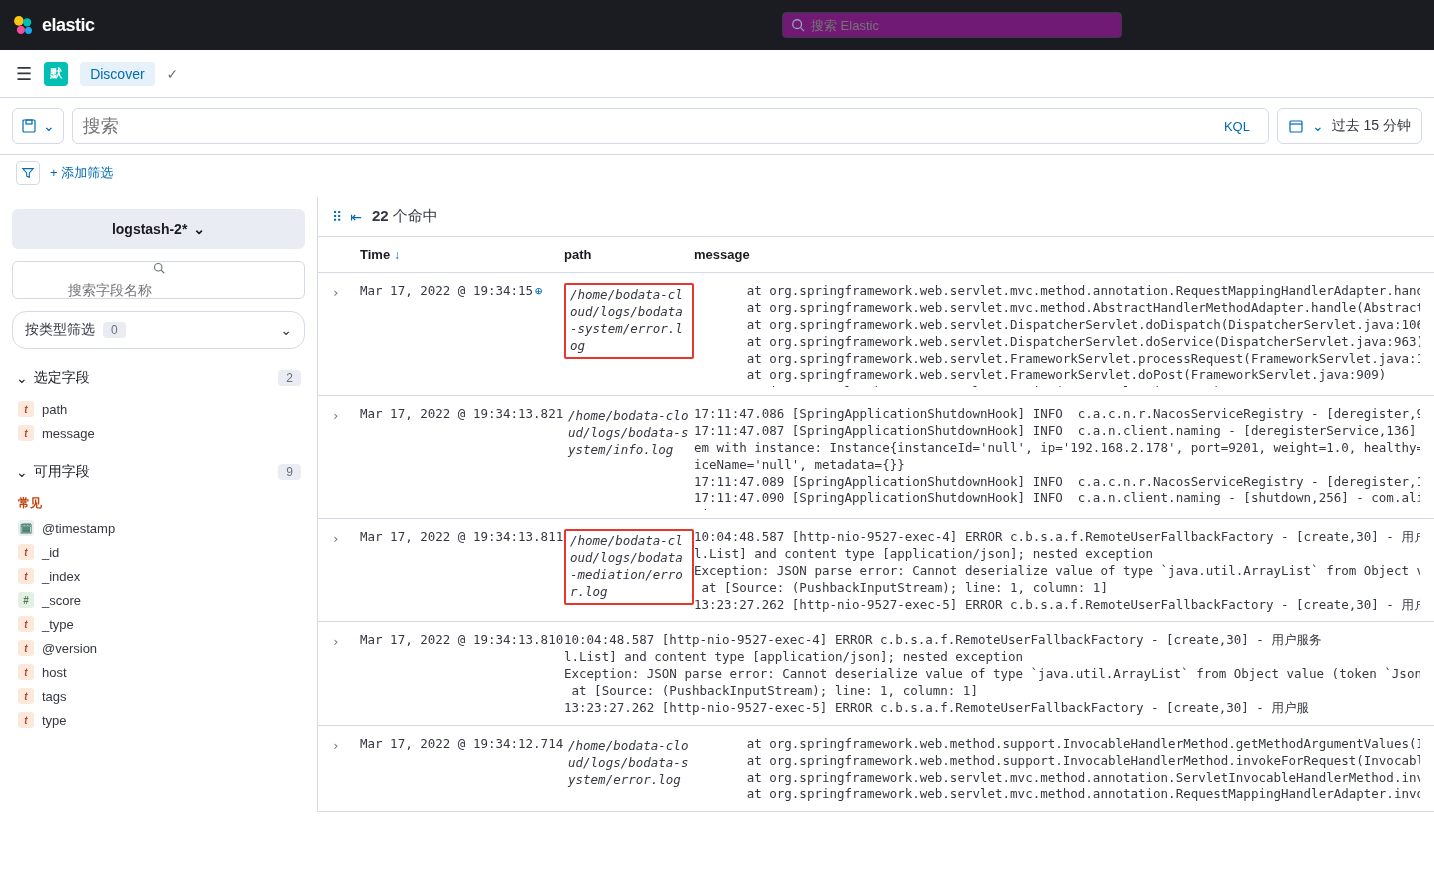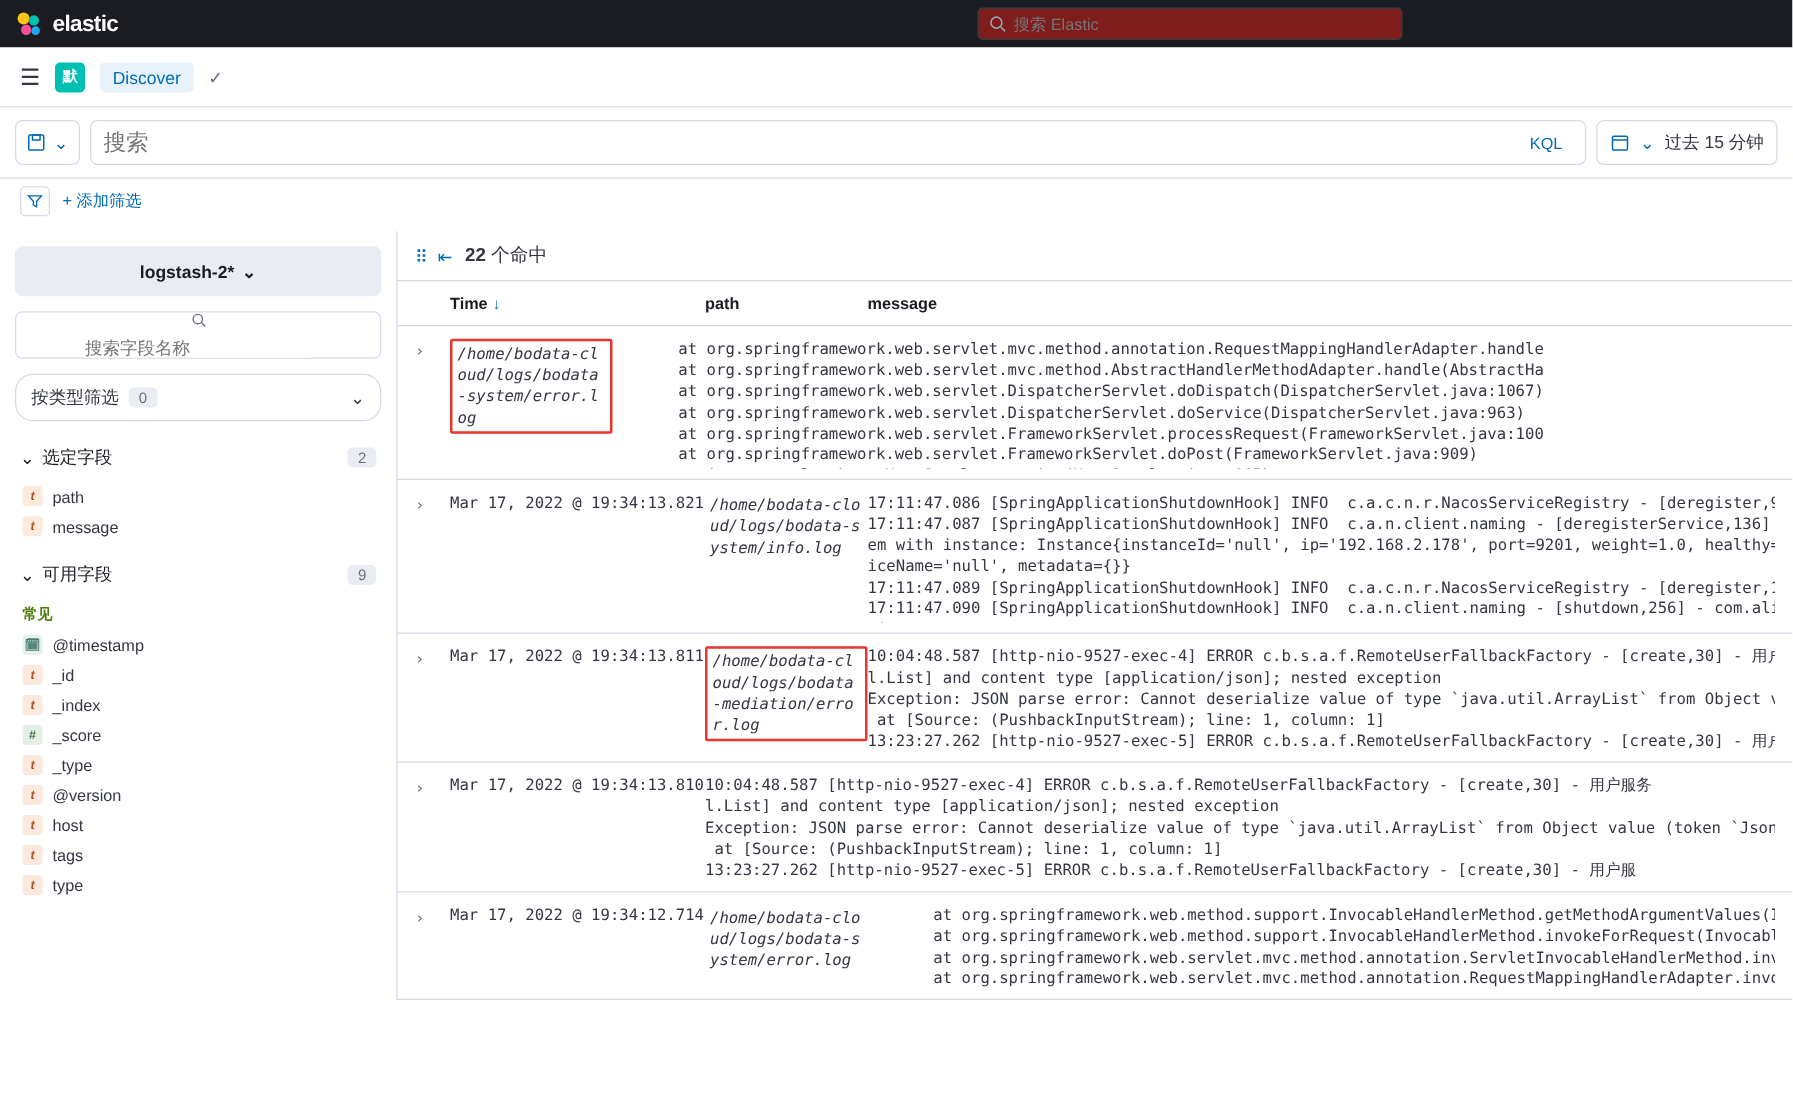--- a/index.html
+++ b/index.html
@@ -1,21 +1,21 @@
 <!DOCTYPE html>
 <html><head>
 <meta charset="utf-8">
 <style>
 * { box-sizing: border-box; margin: 0; padding: 0; }
 body { font-family: -apple-system, BlinkMacSystemFont, "Segoe UI", Helvetica, Arial, sans-serif; font-size: 14px; color: #343741; background: #fff; overflow-x: hidden; }
-.topbar { background: #1a1c21; height: 38px; display: flex; align-items: center; padding: 0 12px; }
+.topbar { background: #1a1c21; height: 50px; display: flex; align-items: center; padding: 0 12px; }
 .logo-wrap { display: flex; align-items: center; gap: 8px; }
 .logo-svg { width: 22px; height: 22px; }
 .logo-text { color: #fff; font-size: 18px; font-weight: 600; letter-spacing: -0.5px; }
-.top-search { margin-left: auto; margin-right: 300px; background: #7f1d1d; border: 1px solid #3a3c43; border-radius: 4px; height: 26px; width: 340px; display: flex; align-items: center; padding: 0 8px; gap: 6px; }
+.top-search { margin-left: auto; margin-right: 300px; background: #701a75; border: 1px solid #3a3c43; border-radius: 4px; height: 26px; width: 340px; display: flex; align-items: center; padding: 0 8px; gap: 6px; }
 .top-search .icon { color: #98a2b3; }
 .top-search input { background: transparent; border: none; color: #98a2b3; font-size: 13px; outline: none; flex: 1; }
 .appbar { background: #fff; border-bottom: 1px solid #d3dae6; height: 48px; display: flex; align-items: center; padding: 0 16px; gap: 12px; }
 .hamburger { font-size: 18px; cursor: pointer; }
 .badge-d { background: #00bfb3; color: #fff; width: 24px; height: 24px; border-radius: 4px; display: flex; align-items: center; justify-content: center; font-size: 12px; font-weight: 700; }
 .discover-tag { background: #e6f1fa; color: #006bb4; padding: 4px 10px; border-radius: 4px; font-size: 14px; }
 .check { color: #69707d; font-size: 14px; }
 .querybar { display: flex; align-items: center; padding: 10px 12px; gap: 8px; border-bottom: 1px solid #d3dae6; }
 .qb-left { border: 1px solid #d3dae6; border-radius: 6px; height: 36px; display: flex; align-items: center; padding: 0 8px; gap: 6px; color: #006bb4; cursor: pointer; }
 .qb-input-wrap { flex: 1; border: 1px solid #d3dae6; border-radius: 6px; height: 36px; display: flex; align-items: center; padding: 0 10px; }
@@ -35,21 +35,21 @@
 .type-count { background: #e9edf3; border-radius: 4px; padding: 1px 8px; font-size: 12px; color: #69707d; }
 .section-head { display: flex; align-items: center; justify-content: space-between; padding: 8px 4px; cursor: pointer; }
 .section-head .left { display: flex; align-items: center; gap: 6px; font-size: 14px; color: #1a1c21; }
 .count-badge { background: #e9edf3; border-radius: 4px; padding: 1px 8px; font-size: 12px; color: #69707d; }
 .field-list { padding: 2px 0 10px 0; }
 .field-item { display: flex; align-items: center; gap: 8px; padding: 4px 6px; font-size: 13px; color: #343741; cursor: pointer; border-radius: 4px; }
 .ft { width: 16px; height: 16px; border-radius: 3px; display: flex; align-items: center; justify-content: center; font-size: 10px; font-weight: 700; }
 .ft-t { background: #fde8dc; color: #b05029; font-style: italic; }
 .ft-cal { background: #e6f1ee; color: #4a7d73; }
 .ft-hash { background: #e4f0e4; color: #4a7d4a; }
-.common-label { font-size: 12px; color: #4d7c0f; font-weight: 700; padding: 6px 6px 2px; }
+.common-label { font-size: 12px; color: #c2410c; font-weight: 700; padding: 6px 6px 2px; }
 .content { flex: 1; overflow: hidden; }
 .content-top { display: flex; align-items: center; padding: 10px 14px; gap: 10px; border-bottom: 1px solid #d3dae6; }
 .ct-icons { display: flex; gap: 8px; color: #006bb4; }
 .hits { font-size: 15px; }
 .hits b { font-weight: 700; }
 .table-head { display: flex; padding: 10px 14px; border-bottom: 1px solid #d3dae6; font-size: 13px; color: #1a1c21; }
 .col-expand { width: 28px; }
 .col-time { width: 204px; font-weight: 600; display: flex; align-items: center; gap: 4px; }
 .col-path { width: 130px; font-weight: 600; }
 .col-msg { flex: 1; font-weight: 600; }
@@ -226,20 +226,21 @@
       <div class="col-time">
           <span>Time</span>
           <span class="sort-arrow">↓</span>
         </div>
       <div class="col-path">path</div>
       <div class="col-msg">message</div>
     </div>
     <div id="rows">
         <div class="row">
        <div class="expand">›</div>
+       <div class="time">Mar 17, 2022 @ 19:34:15<span class="plus">⊕</span></div>
        <div class="path">
             <div class="box-red path-pad">/home/bodata-cloud/logs/bodata-system/error.log</div>
           </div>
        <div class="msg">       at org.springframework.web.servlet.mvc.method.annotation.RequestMappingHandlerAdapter.handle
        at org.springframework.web.servlet.mvc.method.AbstractHandlerMethodAdapter.handle(AbstractHa
        at org.springframework.web.servlet.DispatcherServlet.doDispatch(DispatcherServlet.java:1067)
        at org.springframework.web.servlet.DispatcherServlet.doService(DispatcherServlet.java:963)
        at org.springframework.web.servlet.FrameworkServlet.processRequest(FrameworkServlet.java:100
        at org.springframework.web.servlet.FrameworkServlet.doPost(FrameworkServlet.java:909)
        at javax.servlet.http.HttpServlet.service(HttpServlet.java:665)</div>

